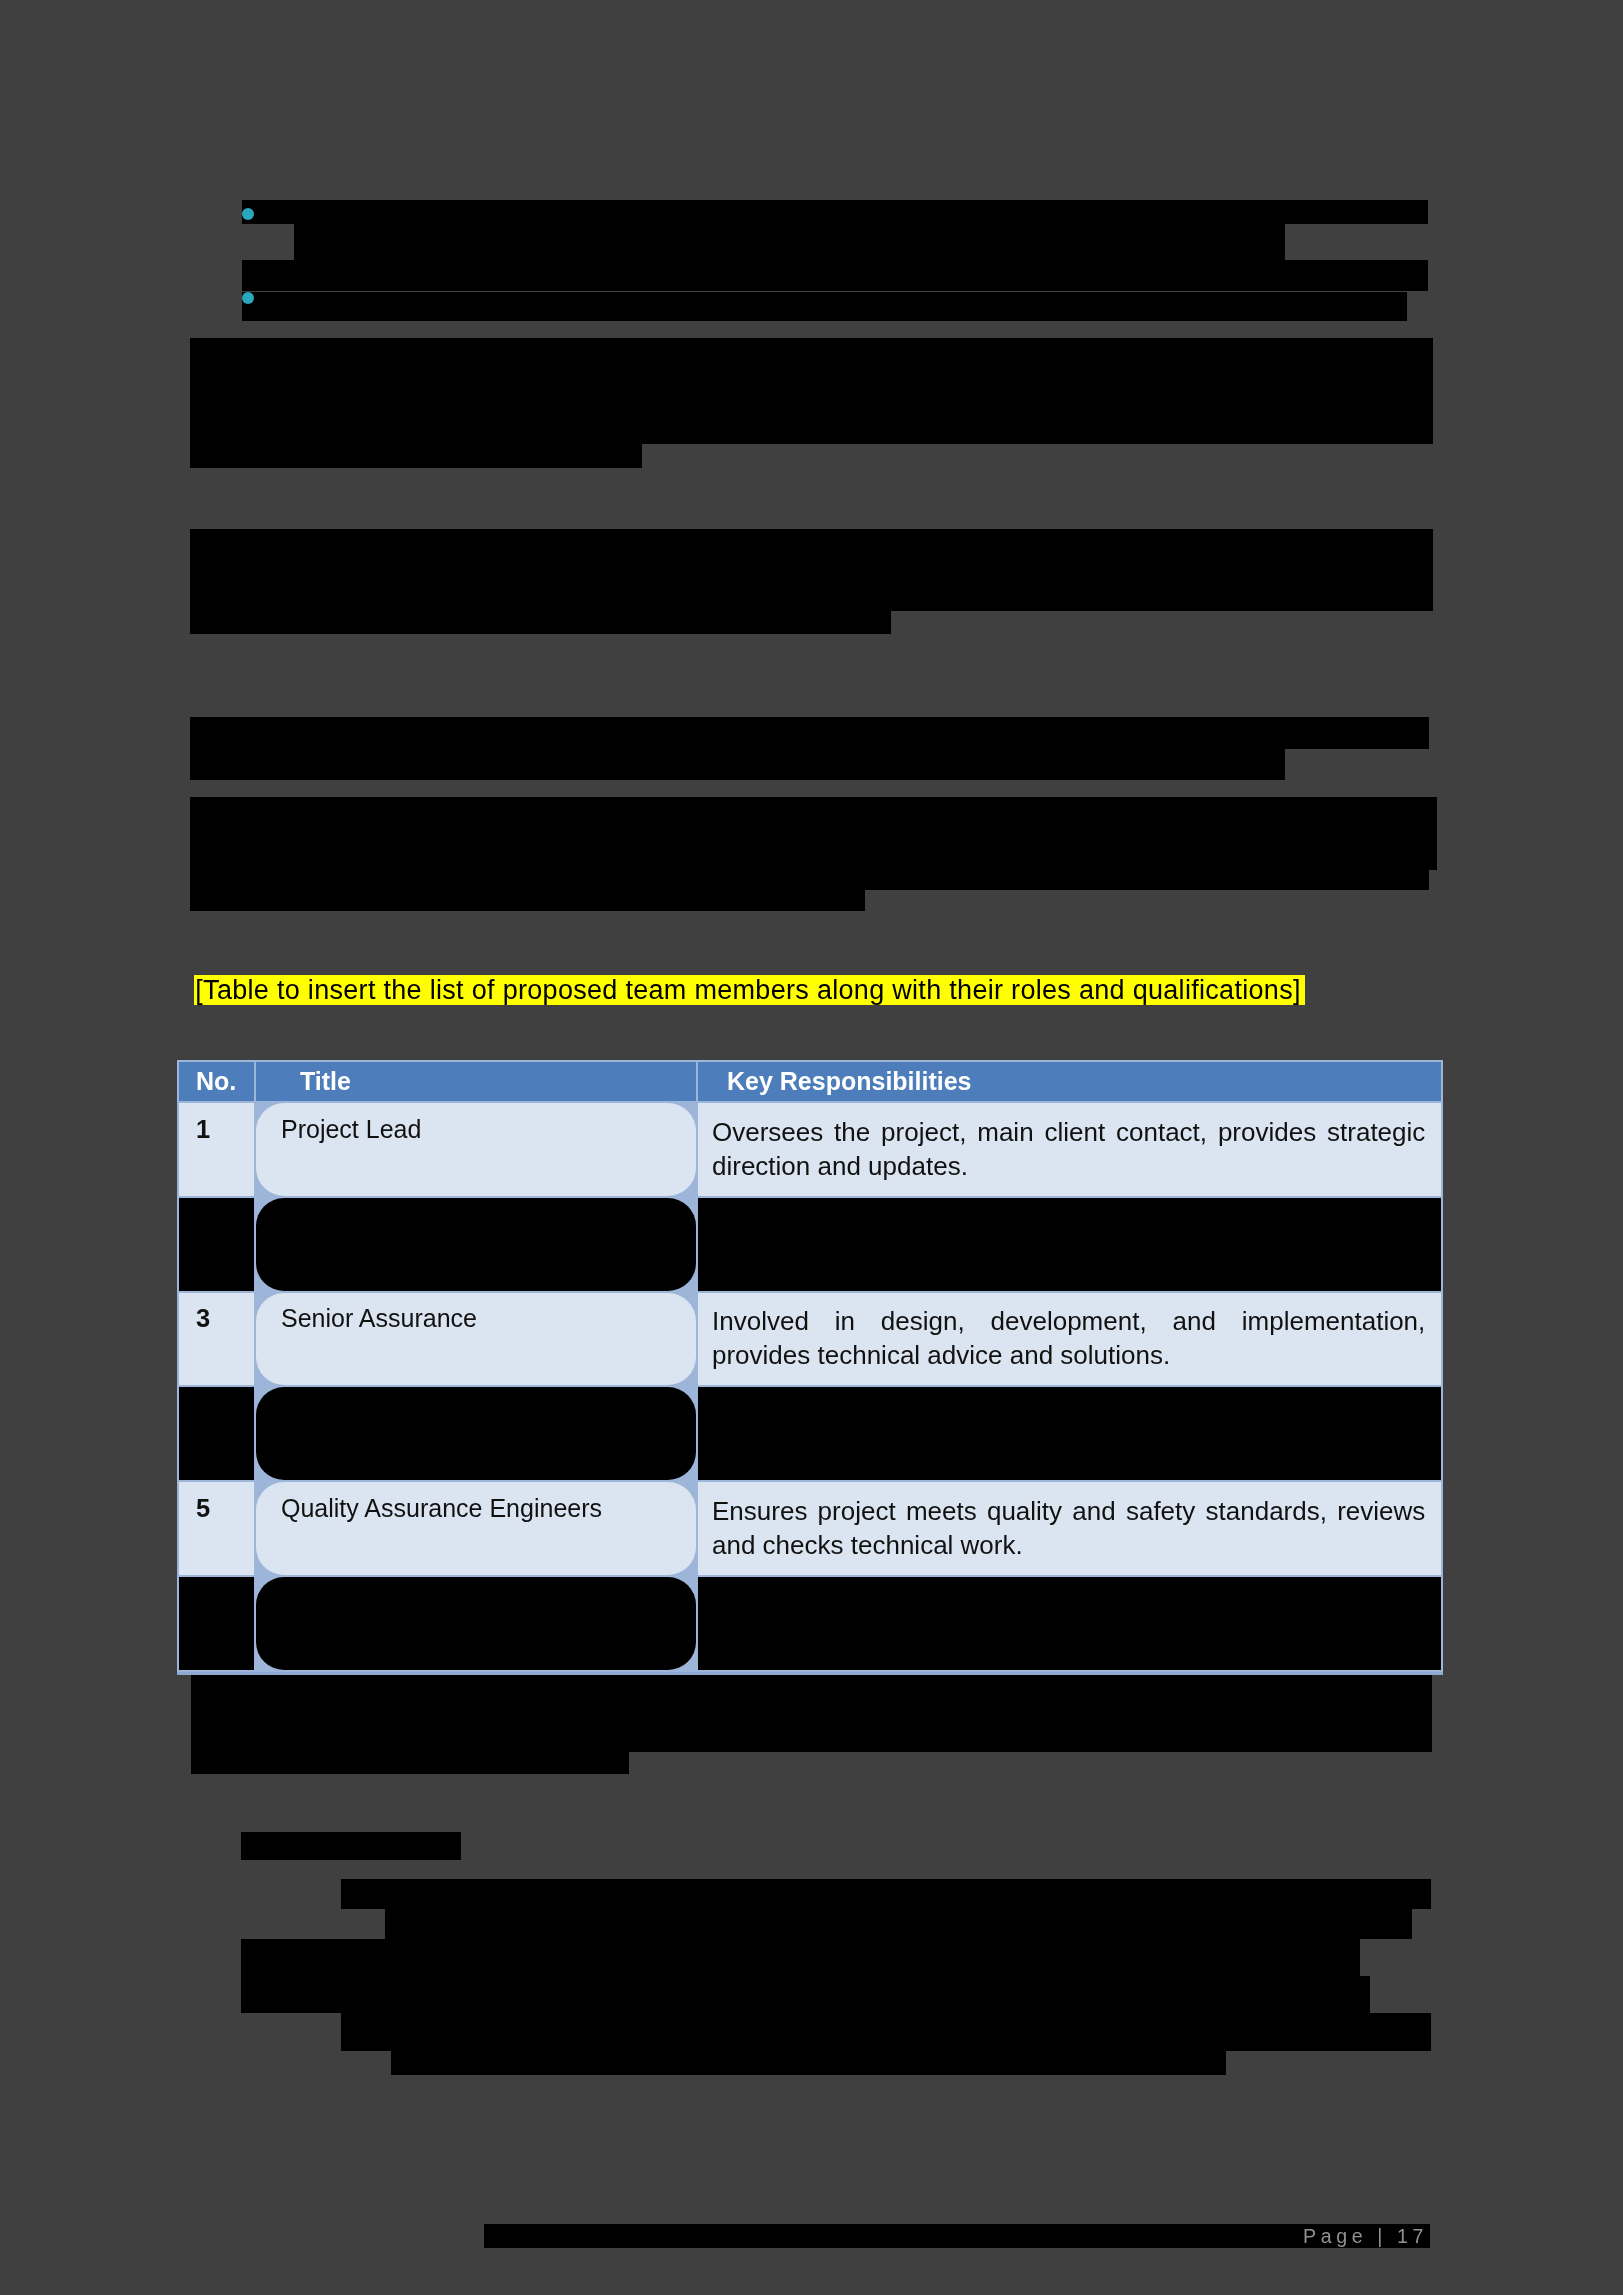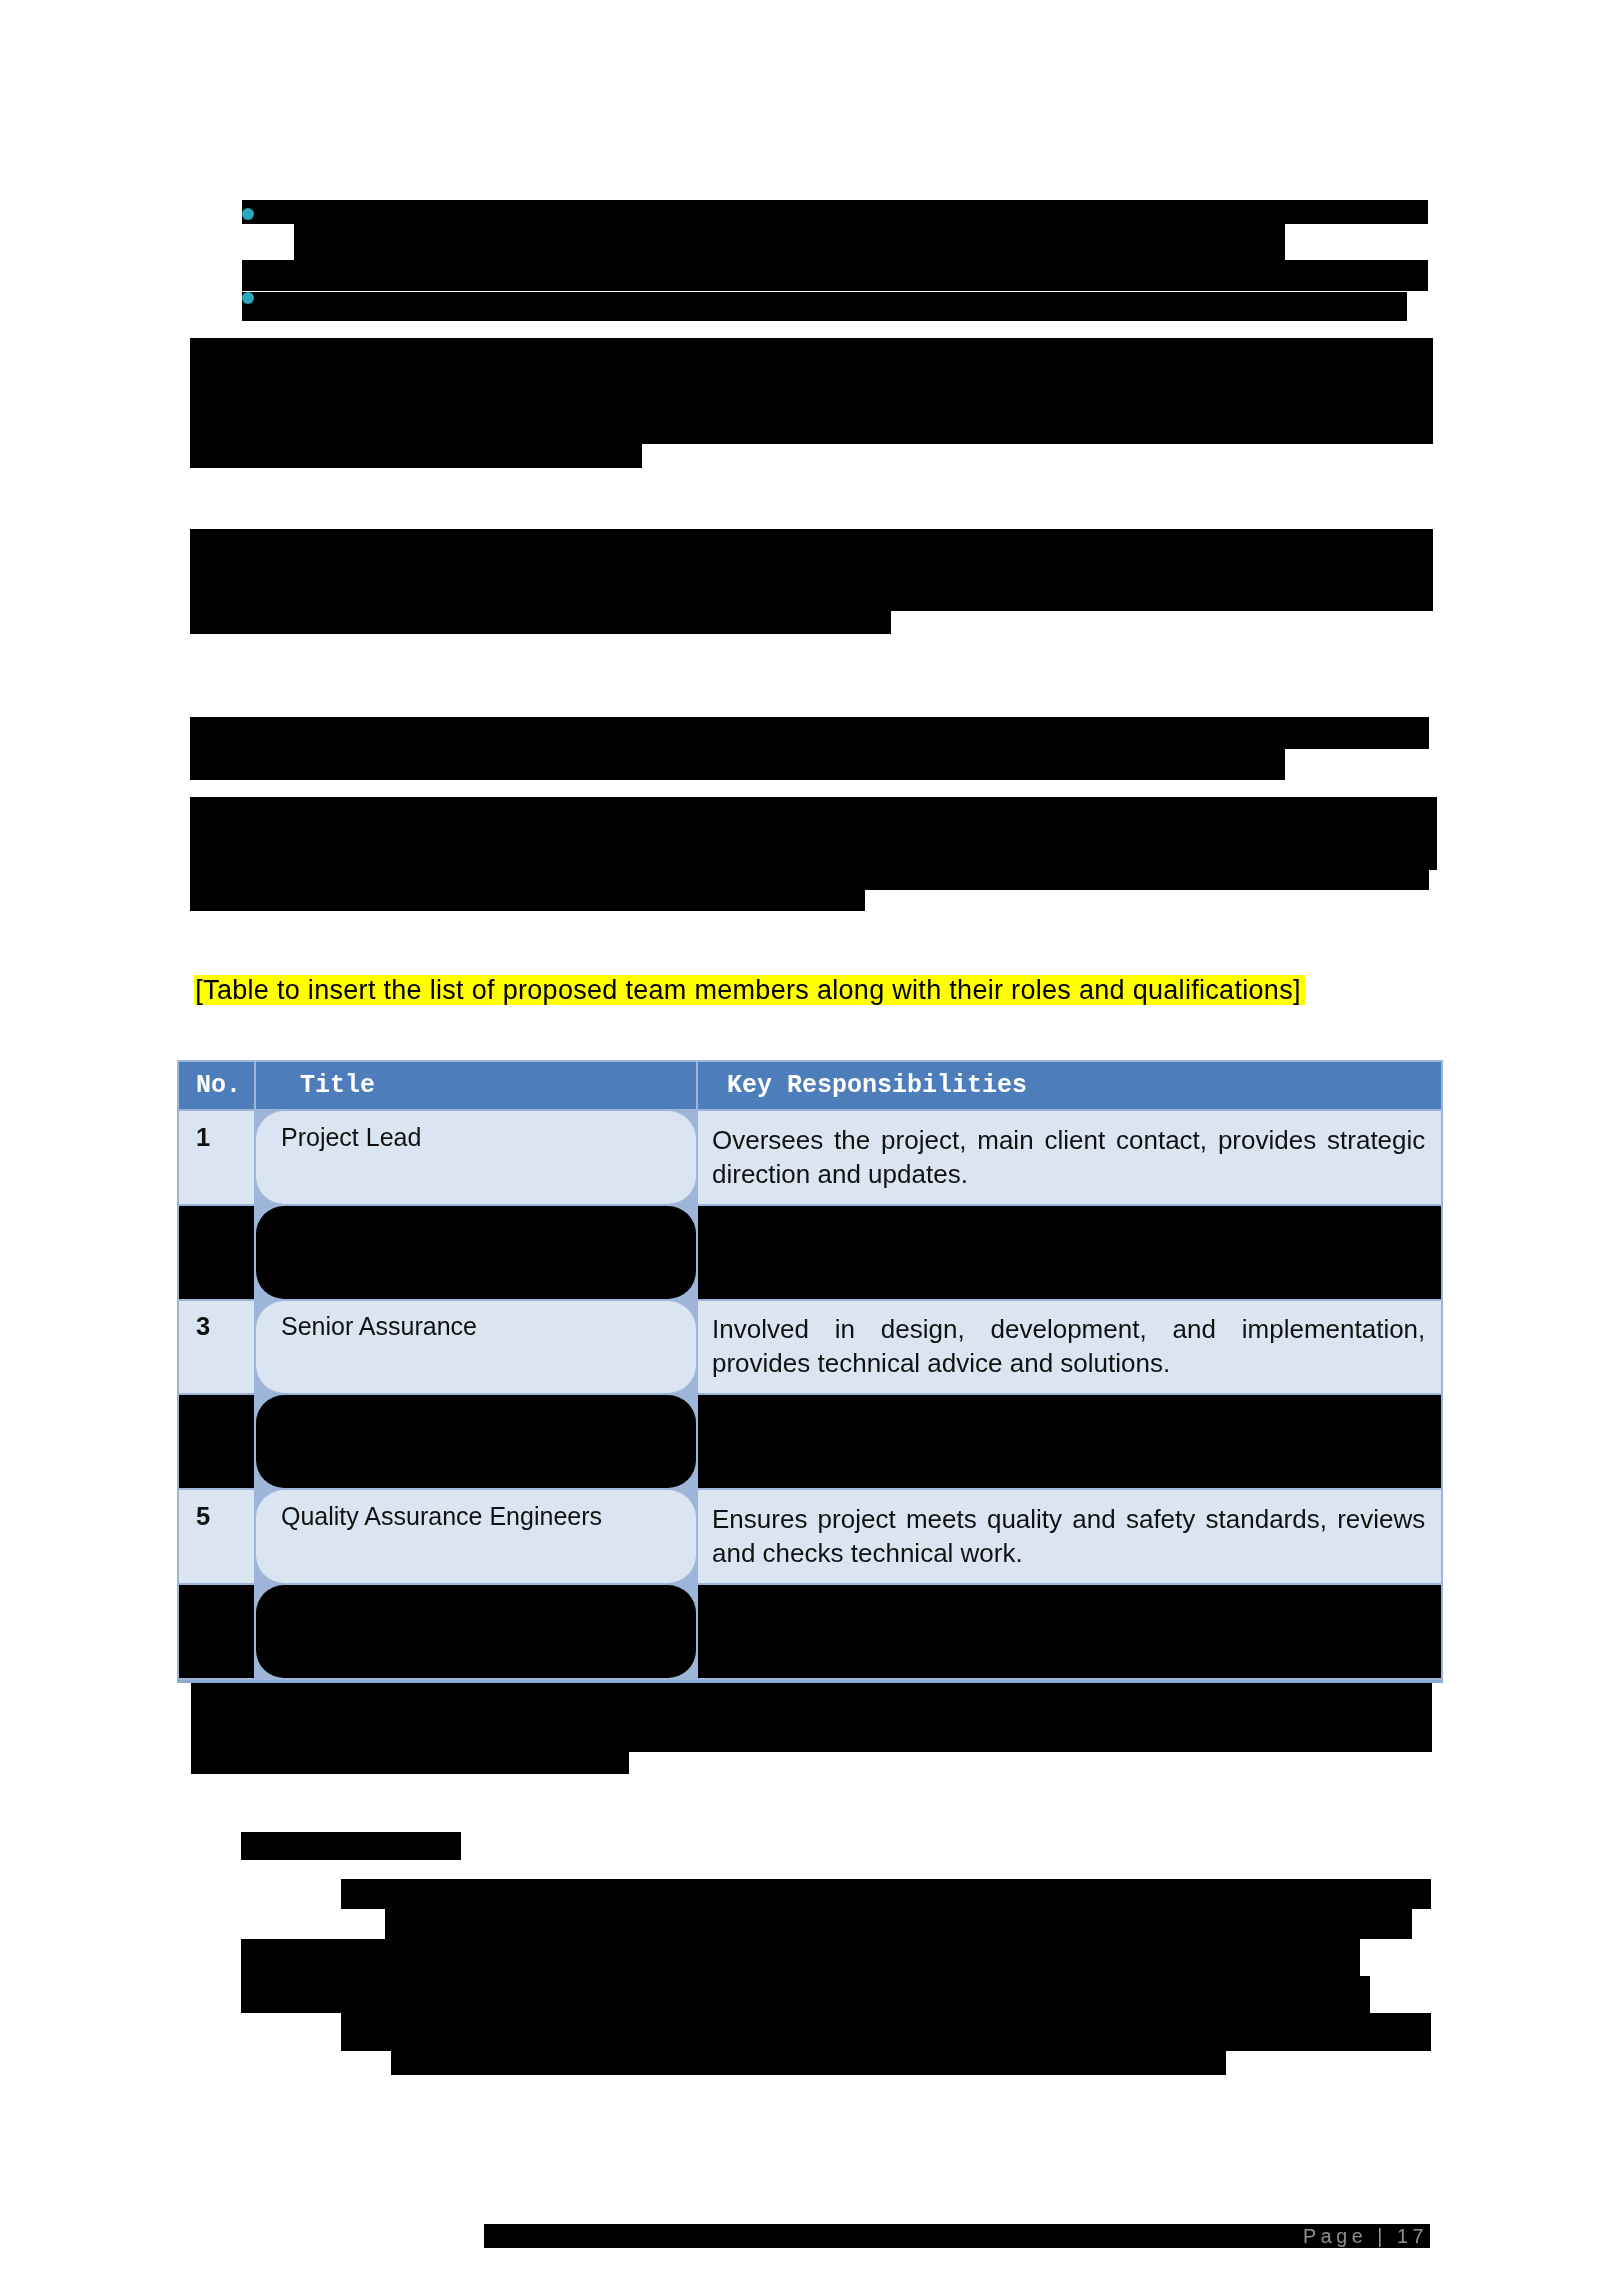--- a/index.html
+++ b/index.html
@@ -1,19 +1,19 @@
 <!DOCTYPE html>
 <html style="font-size:10.5px"><head>
 <meta charset="utf-8">
 <style>
   html,body{margin:0;padding:0;background:#e8e8e8;}
   .page{
     position:relative;
     width:1623px;height:2295px;
-    background:#ffffff;
+    background:#404040;
     font-family:"Liberation Sans", sans-serif;
     overflow:hidden;
   }
   
   .redaction{position:absolute;background:#000000;}
   
   .bullet{position:absolute;width:12.4px;height:12.4px;border-radius:50%;background:#2aa7bc;z-index:3;}
   
   .note{
     position:absolute;left:194px;top:966px;height:48px;line-height:48px;
@@ -25,21 +25,21 @@
     position:absolute;left:177px;top:1060px;width:1266px;
     border-collapse:separate;border-spacing:2px;
     background:#9db5d8;
     border-bottom:3.9px solid #8ca9d2;
     table-layout:fixed;z-index:2;
   }
   .team-table col.c-no{width:75px;}
   .team-table col.c-title{width:440px;}
   .team-table th{
     background:#4d7ebb;color:#ffffff;font-weight:bold;font-size:25px;
-    text-align:left;height:47px;padding:0;vertical-align:middle;font-family:Liberation Mono, monospace;
+    text-align:left;height:39px;padding:0;vertical-align:middle;
   }
   .team-table th.h-no{padding-left:17px;}
   .team-table th.h-title{padding-left:44px;}
   .team-table th.h-resp{padding-left:29px;}
   .team-table td{
     background:#dbe5f1;color:#111111;font-size:25px;
     vertical-align:top;height:81px;padding:11.8px 0 0 0;
   }
   .team-table td.no{padding-left:17px;font-weight:bold;font-size:25.5px;}
   .team-table td.title{padding-left:25px;border-radius:28px;}

